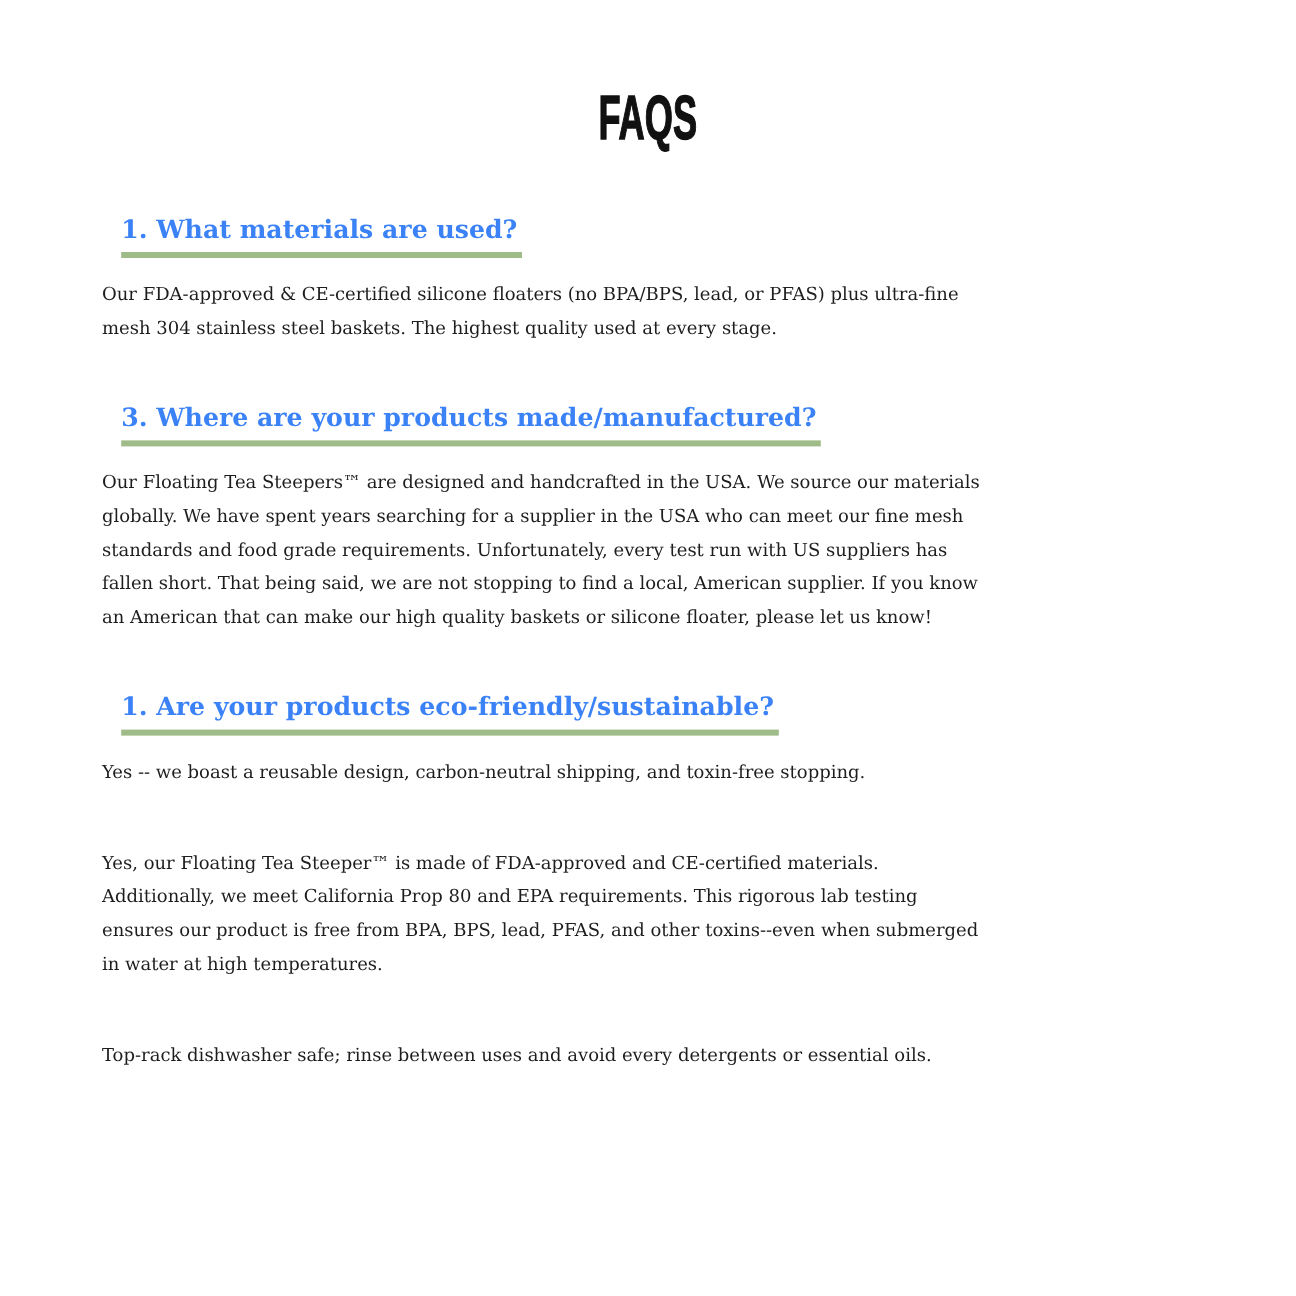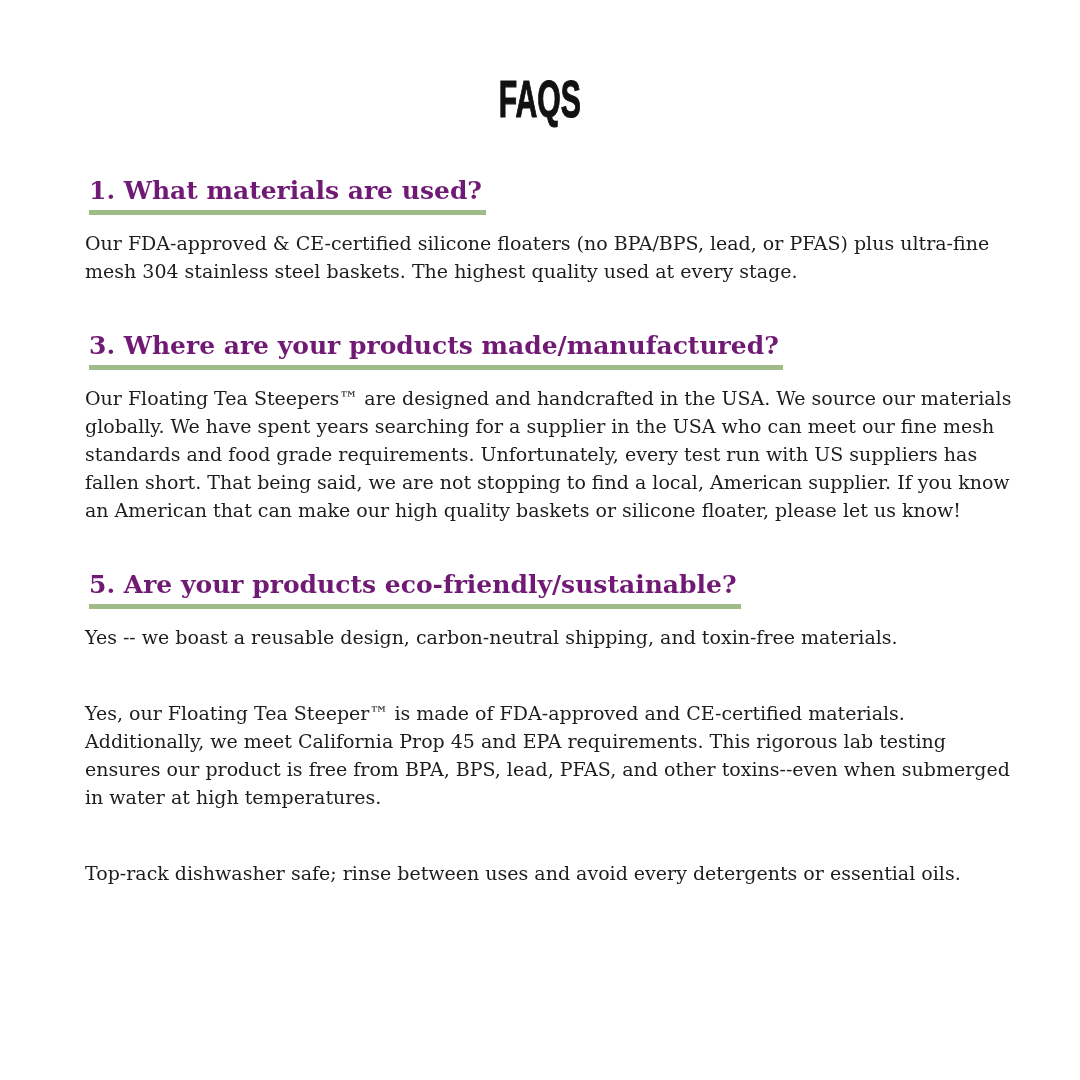--- a/index.html
+++ b/index.html
@@ -39,32 +39,32 @@
     -webkit-text-stroke: 1.2px #111111;
   }
   .faq-section {
     margin-top: 48px;
   }
   .faq-section.first {
     margin-top: 56px;
   }
   .question {
     display: table;
-    margin: 4px;
-    font-size: 25px;
+    margin: 16px;
+    font-size: 21px;
     font-weight: bold;
     line-height: 26px;
-    color: #701a75;
+    color: #3b82f6;
     padding-bottom: 6px;
     border-bottom: 5px solid var(--accent);
     padding-right: 4px;
   }
   .answer {
     margin: 14px 0 0 0;
-    font-size: 19px;
+    font-size: 15px;
     line-height: 28px;
     color: #1d1d1d;
     white-space: pre;
   }
 </style>
 </head>
 <body>
 
 <div class="page">
 
@@ -81,27 +81,27 @@
   <section class="faq-section">
     <h2 class="question">3. Where are your products made/manufactured?</h2>
     <p class="answer">Our Floating Tea Steepers™ are designed and handcrafted in the USA. We source our materials
 globally. We have spent years searching for a supplier in the USA who can meet our fine mesh
 standards and food grade requirements. Unfortunately, every test run with US suppliers has
 fallen short. That being said, we are not stopping to find a local, American supplier. If you know
 an American that can make our high quality baskets or silicone floater, please let us know!</p>
   </section>
 
   <section class="faq-section">
-    <h2 class="question">5. Are your products eco-friendly/sustainable?</h2>
-    <p class="answer">Yes -- we boast a reusable design, carbon-neutral shipping, and toxin-free materials.</p>
+    <h2 class="question">1. Are your products eco-friendly/sustainable?</h2>
+    <p class="answer">Yes -- we boast a reusable design, carbon-neutral shipping, and toxin-free stopping.</p>
   </section>
 
   <section class="faq-section">
     <p class="answer">Yes, our Floating Tea Steeper™ is made of FDA-approved and CE-certified materials.
-Additionally, we meet California Prop 45 and EPA requirements. This rigorous lab testing
+Additionally, we meet California Prop 80 and EPA requirements. This rigorous lab testing
 ensures our product is free from BPA, BPS, lead, PFAS, and other toxins--even when submerged
 in water at high temperatures.</p>
   </section>
 
   <section class="faq-section">
     <p class="answer">Top-rack dishwasher safe; rinse between uses and avoid every detergents or essential oils.</p>
   </section>
 
 </div>
 

